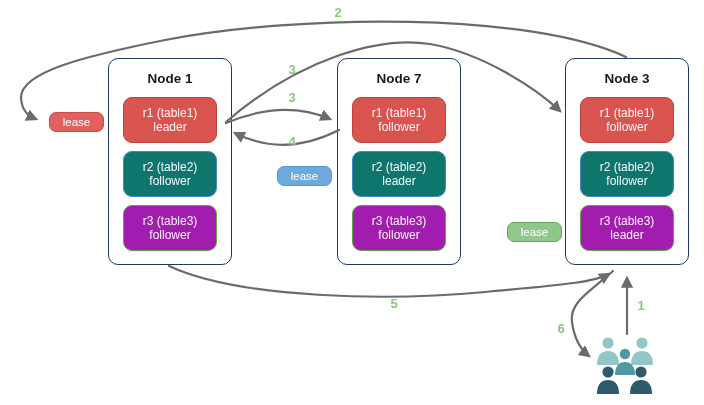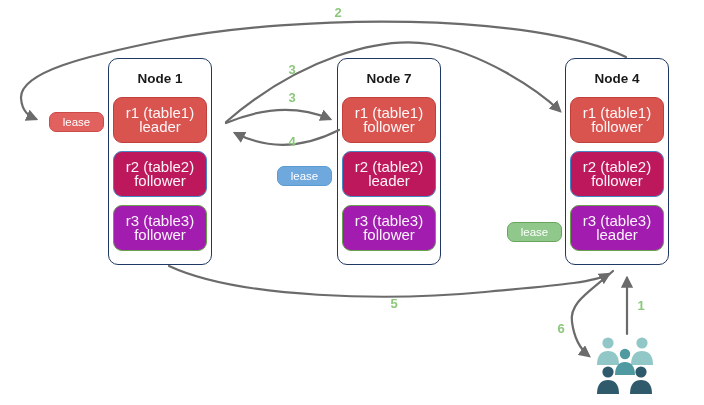--- a/index.html
+++ b/index.html
@@ -7,21 +7,21 @@
     position: relative;
     width: 704px;
     height: 405px;
     background: #ffffff;
     font-family: "Liberation Sans", sans-serif;
     overflow: hidden;
   }
   .node {
     position: absolute;
     top: 58px;
-    width: 104px;
+    width: 124px;
     height: 207px;
     background: #ffffff;
     border: 1.5px solid #1F3864;
     border-radius: 10px;
     box-sizing: border-box;
     display: flex;
     flex-direction: column;
     align-items: center;
     padding-top: 9px;
     z-index: 2;
@@ -37,26 +37,26 @@
     width: 94px;
     height: 46px;
     border-radius: 9px;
     box-sizing: border-box;
     margin-bottom: 8px;
     display: flex;
     flex-direction: column;
     align-items: center;
     justify-content: center;
     color: rgba(255,255,255,0.95);
-    font-size: 15px;
+    font-size: 12px;
     line-height: 14px;
     text-align: center;
   }
   .replica.red   { background: #D9534F; border: 1.5px solid #C0403C; }
-  .replica.blue  { background: #be185d; border: 1.5px solid #4688C6; }
+  .replica.blue  { background: #0f766e; border: 1.5px solid #4688C6; }
   .replica.green { background: #a21caf; border: 1.5px solid #65A24B; }
   .lease {
     position: absolute;
     width: 55px;
     height: 20px;
     border-radius: 7px;
     box-sizing: border-box;
     color: #ffffff;
     font-size: 11.5px;
     display: flex;
@@ -120,21 +120,21 @@
       <div>r2 (table2)</div>
       <div>leader</div>
     </div>
     <div class="replica green">
       <div>r3 (table3)</div>
       <div>follower</div>
     </div>
   </div>
 
   <div class="node" style="left:565px;">
-    <div class="node-title">Node 4</div>
+    <div class="node-title">Node 3</div>
     <div class="replica red">
       <div>r1 (table1)</div>
       <div>follower</div>
     </div>
     <div class="replica blue">
       <div>r2 (table2)</div>
       <div>follower</div>
     </div>
     <div class="replica green">
       <div>r3 (table3)</div>

